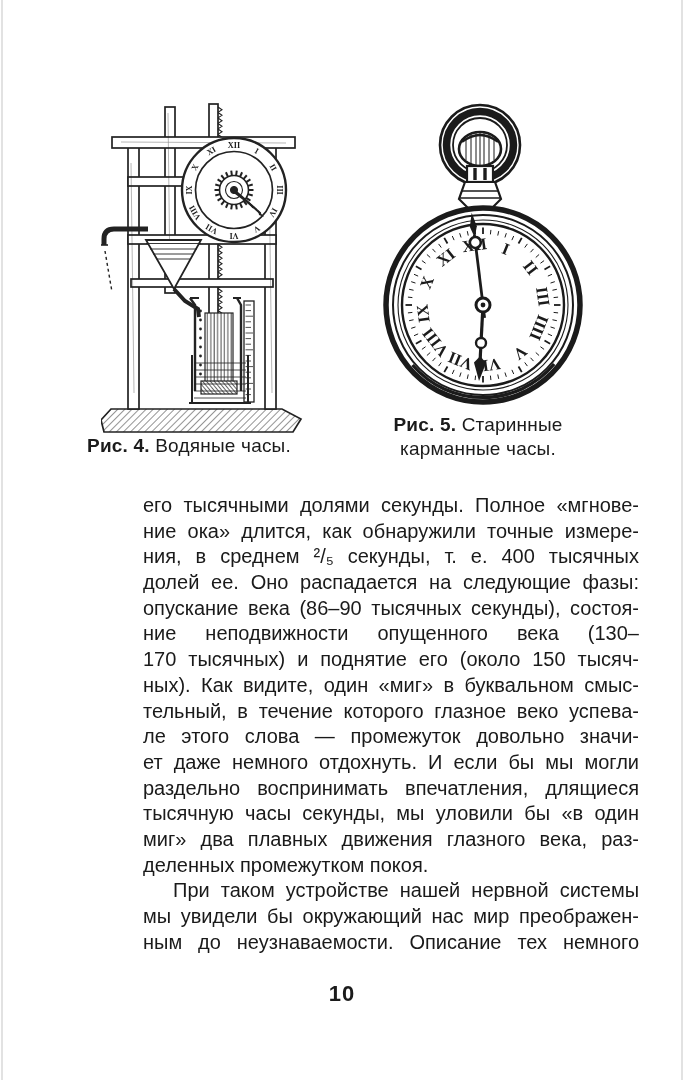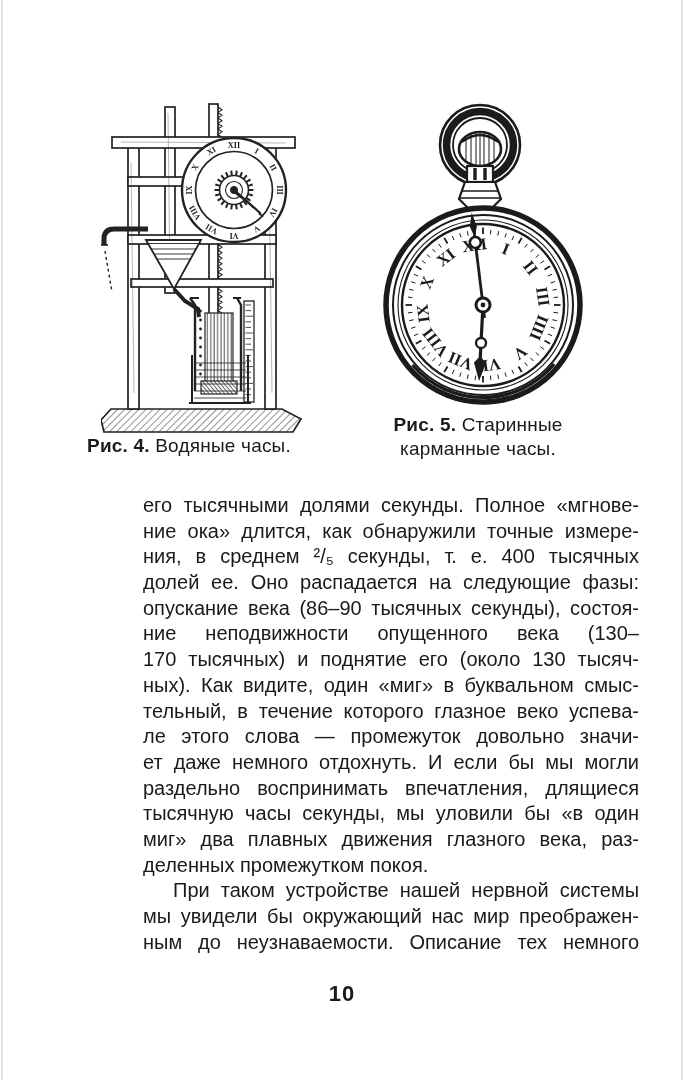--- a/index.html
+++ b/index.html
@@ -352,21 +352,21 @@
     <div>карманные часы.</div>
   </div>
 
   <div class="body-text">
       <div class="line">его тысячными долями секунды. Полное «мгнове-</div>
       <div class="line">ние ока» длится, как обнаружили точные измере-</div>
       <div class="line">ния, в среднем ²/₅ секунды, т. е. 400 тысячных</div>
       <div class="line">долей ее. Оно распадается на следующие фазы:</div>
       <div class="line">опускание века (86–90 тысячных секунды), состоя-</div>
       <div class="line">ние неподвижности опущенного века (130–</div>
-      <div class="line">170 тысячных) и поднятие его (около 130 тысяч-</div>
+      <div class="line">170 тысячных) и поднятие его (около 150 тысяч-</div>
       <div class="line">ных). Как видите, один «миг» в буквальном смыс-</div>
       <div class="line">тельный, в течение которого глазное веко успева-</div>
       <div class="line">ле этого слова — промежуток довольно значи-</div>
       <div class="line">ет даже немного отдохнуть. И если бы мы могли</div>
       <div class="line">раздельно воспринимать впечатления, длящиеся</div>
       <div class="line">тысячную часы секунды, мы уловили бы «в один</div>
       <div class="line">миг» два плавных движения глазного века, раз-</div>
       <div class="line para-end">деленных промежутком покоя.</div>
       <div class="line indent">При таком устройстве нашей нервной системы</div>
       <div class="line">мы увидели бы окружающий нас мир преображен-</div>

